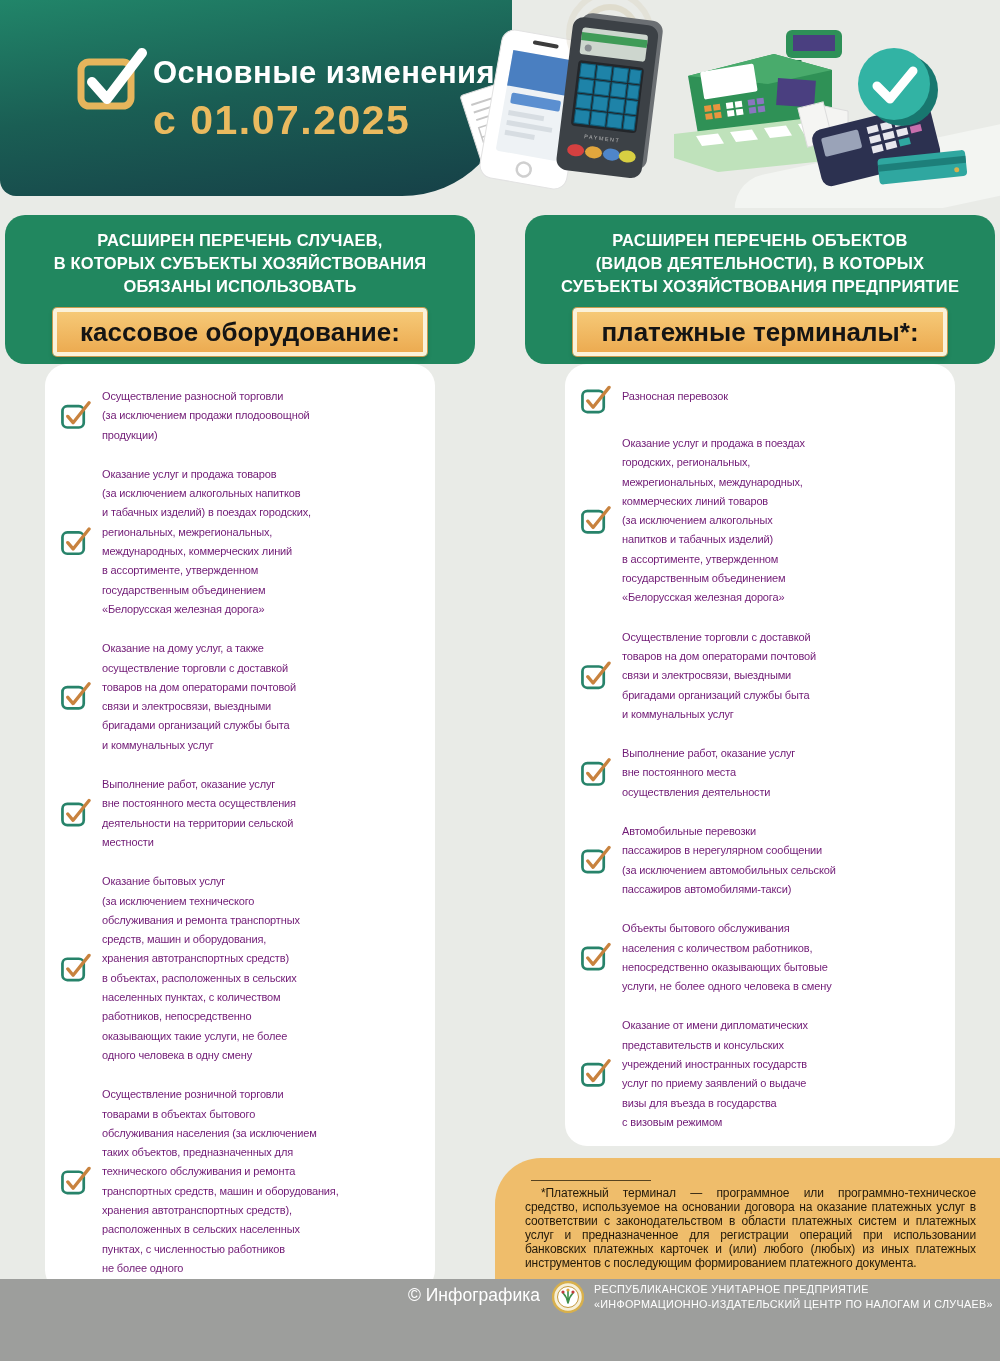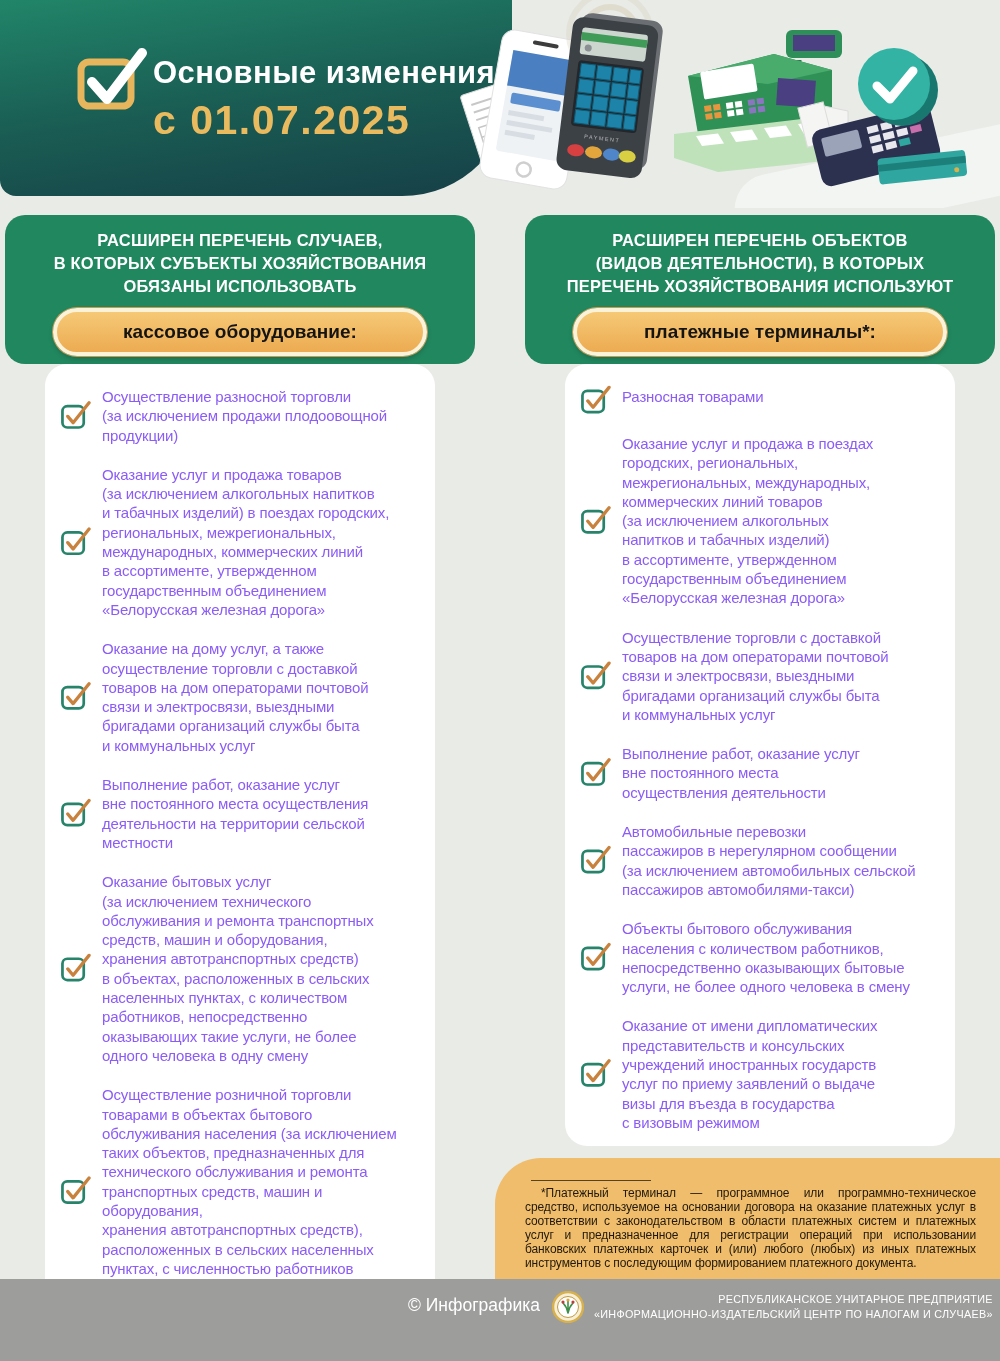--- a/index.html
+++ b/index.html
@@ -21,44 +21,44 @@
 
   
   .columns { position:absolute; top:215px; left:0; width:1000px;
     display:flex; justify-content:space-between; padding:0 5px; box-sizing:border-box; }
   .column { width:470px; }
   .panel { background:var(--panel-green,#21875f); border-radius:20px; padding:14px 8px 8px; }
   .panel-heading { color:#fff; font-weight:bold; font-size:16.5px; line-height:23px;
     text-align:center; white-space:pre-line; letter-spacing:0.2px; }
   .pill { width:366px; height:40px; margin:10px auto 0; box-sizing:content-box;
     background:linear-gradient(180deg, var(--pill-gold-top,#f6c977), var(--pill-gold-bottom,#ecab51));
-    border:4px solid #fbf2da; border-radius:24px;
+    border:4px solid #fbf2da; border-radius:4px;
     display:flex; align-items:center; justify-content:center;
-    font-size:19px; font-weight:bold; color:#141414;
+    font-size:26px; font-weight:bold; color:#141414;
     box-shadow:0 0 0 1px #c89b4e, 0 3px 5px rgba(0,0,0,0.18);text-align:right; }
   .card { width:390px; margin:0 auto; background:#ffffff; border-radius:22px;
     padding:20px 12px 14px 16px; box-sizing:border-box; }
   .item { display:flex; margin-bottom:17px; }
   .item:last-child { margin-bottom:0; }
   .item .check { flex:0 0 30px; margin-right:11px; }
-  .item-text { font-size:15px; line-height:19.3px; color:#8b5cf6;
+  .item-text { font-size:11px; line-height:19.3px; color:#701a75;
     white-space:pre-line; letter-spacing:-0.15px; padding-top:3px; }
 
   
   .footnote { position:absolute; left:495px; right:0; top:1158px; bottom:82px;
     background:var(--footnote-gold,#efbd6b); border-radius:46px 0 0 0;
     padding:14px 24px 0 30px; box-sizing:border-box; }
   .footnote-rule { width:120px; height:0; border-top:1.5px solid #57431f; margin:8px 0 5px 6px; }
   .footnote-text { font-size:12px; line-height:14px; color:#22190a;
     text-align:justify; text-indent:16px; letter-spacing:-0.1px; }
 
   
   .footer { position:absolute; left:0; right:0; bottom:0; height:82px;
     background:var(--footer-gray,#9d9e9c);
-    display:flex; align-items:flex-start; padding:10px 0 0 408px; box-sizing:border-box;text-align:right; }
+    display:flex; align-items:flex-start; padding:0 0 0 408px; box-sizing:border-box; }
   .footer-copy { color:#fff; font-size:17.5px; margin:6px 12px 0 0; white-space:nowrap; }
   .footer-logo { width:32px; height:32px; margin:2px 10px 0 0; }
   .footer-org { color:#fff; font-size:10.8px; line-height:15px; letter-spacing:0.3px; margin-top:3px; }
 </style>
 </head>
 <body>
 
 <div class="page">
 
   <div class="header">
@@ -296,30 +296,30 @@
 пунктах, с численностью работников
 не более одного</div>
         </div>
       </div>
     </div>
 
     <div class="column">
       <div class="panel">
         <div class="panel-heading">РАСШИРЕН ПЕРЕЧЕНЬ ОБЪЕКТОВ
 (ВИДОВ ДЕЯТЕЛЬНОСТИ), В КОТОРЫХ
-ПЕРЕЧЕНЬ ХОЗЯЙСТВОВАНИЯ ИСПОЛЬЗУЮТ</div>
+СУБЪЕКТЫ ХОЗЯЙСТВОВАНИЯ ПРЕДПРИЯТИЕ</div>
         <div class="pill">платежные терминалы*:</div>
       </div>
       <div class="card">
         <div class="item">
           <svg class="check" viewBox="0 0 31 31">
               <rect x="1.5" y="7" width="22" height="22" rx="5" fill="#fff" style="stroke:var(--check-green,#27836a)" stroke-width="2.8"></rect>
               <path d="M7 17.5 l5.5 6.5 L29 3.5" fill="none" style="stroke:var(--check-orange,#c8823e)" stroke-width="3.4" stroke-linecap="round" stroke-linejoin="round"></path>
             </svg>
-          <div class="item-text">Разносная товарами</div>
+          <div class="item-text">Разносная перевозок</div>
         </div>
         <div class="item">
           <svg class="check" viewBox="0 0 31 31">
               <rect x="1.5" y="7" width="22" height="22" rx="5" fill="#fff" style="stroke:var(--check-green,#27836a)" stroke-width="2.8"></rect>
               <path d="M7 17.5 l5.5 6.5 L29 3.5" fill="none" style="stroke:var(--check-orange,#c8823e)" stroke-width="3.4" stroke-linecap="round" stroke-linejoin="round"></path>
             </svg>
           <div class="item-text">Оказание услуг и продажа в поездах
 городских, региональных,
 межрегиональных, международных,
 коммерческих линий товаров

